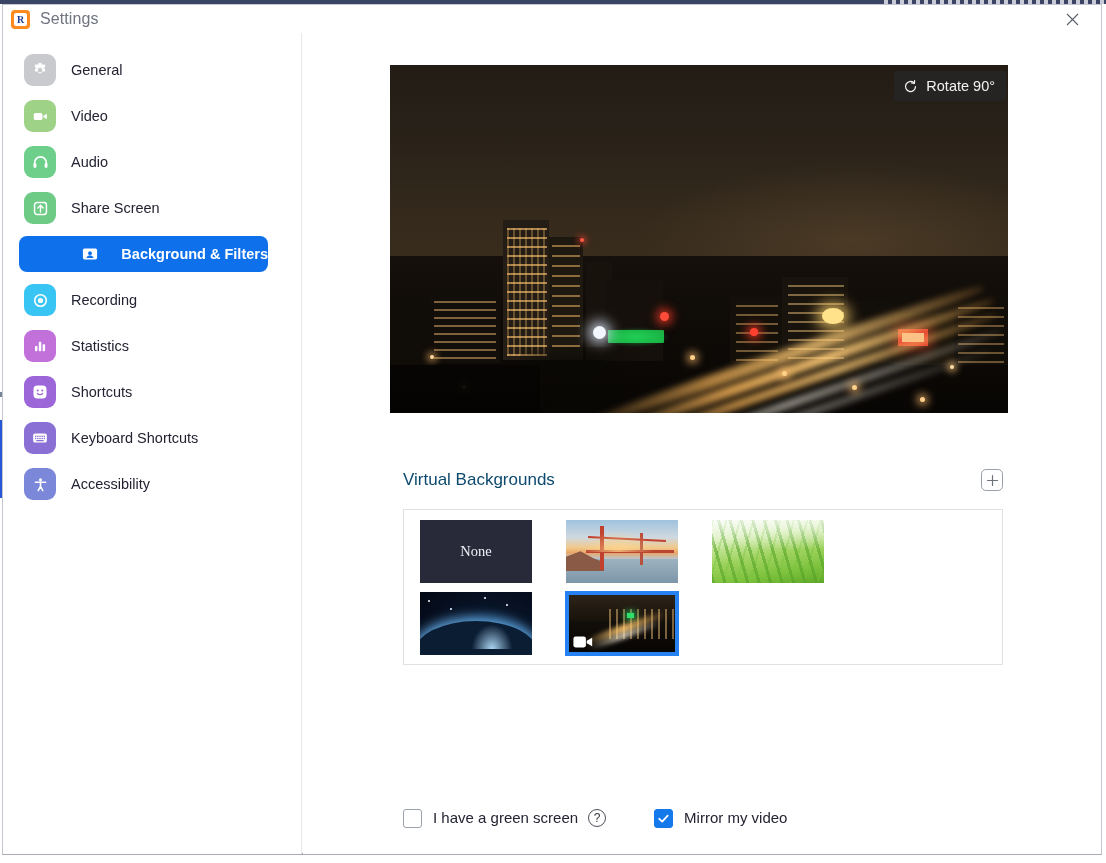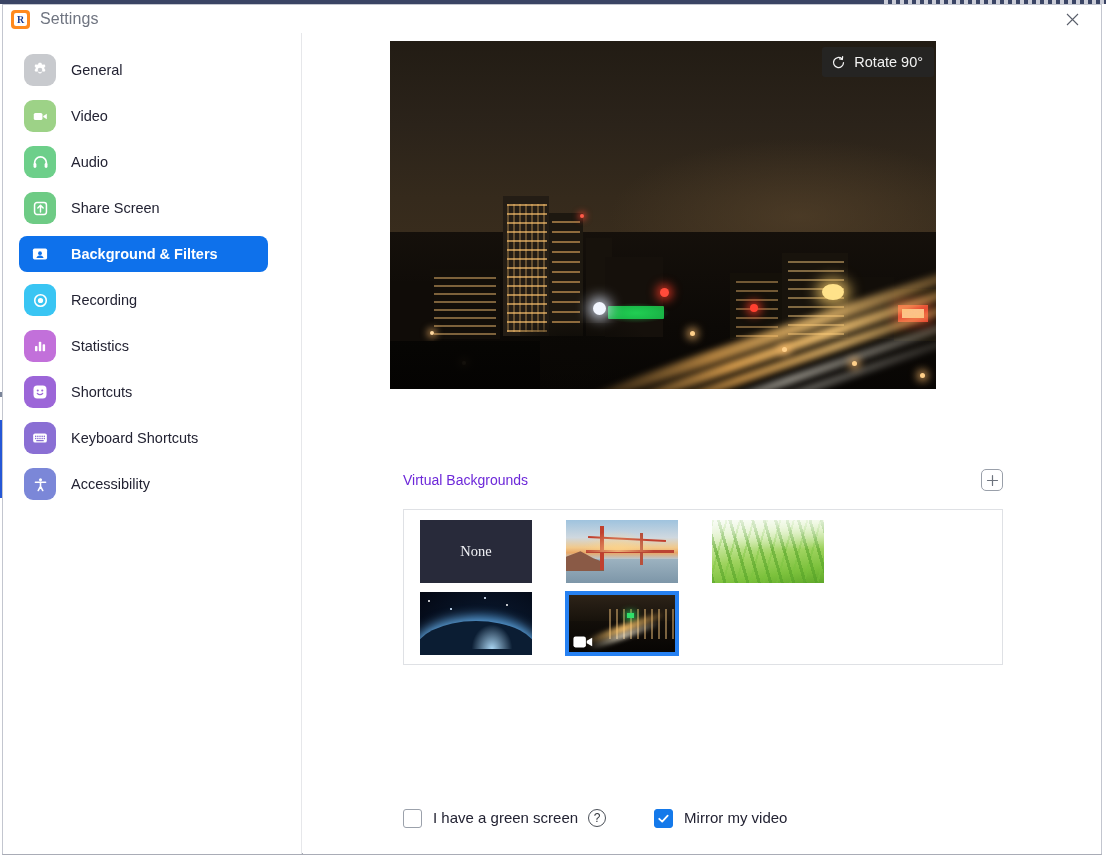--- a/index.html
+++ b/index.html
@@ -133,20 +133,21 @@
     display: flex;
     align-items: center;
     height: 36px;
     margin: 6px 33px 10px 16px;
     border-radius: 8px;
     padding-left: 5px;
     cursor: default;
   }
   .nav-item.active {
     background: #0e71eb;
+    justify-content: flex-end;
   }
   .nav-icon {
     width: 32px; height: 32px;
     border-radius: 9px;
     flex: none;
     display: flex; align-items: center; justify-content: center;
     color: #ffffff;
   }
   .nav-label {
     margin-left: 15px;
@@ -172,22 +173,22 @@
   .ic-stats     { background: #c270da; }
   .ic-feedback  { background: #9c66d8; }
   .ic-keyboard  { background: #8a6fd4; }
   .ic-access    { background: #7b87d8; }
 
   .glyph { display:block; }
 
   
   .preview {
     position: absolute;
-    left: 87px; top: 8px;
-    width: 546px; height: 348px;
+    left: 87px; top: 32px;
+    width: 618px; height: 348px;
     overflow: hidden;
     background: #0a0806;
   }
   .sky {
     position: absolute; left:0; top:0; width:100%; height:60%;
     background: linear-gradient(180deg,#221c14 0%, #2b231a 40%, #352a1c 75%, #3a2d1d 100%);
   }
   .sky-glow {
     position:absolute; left:40%; top:28%; width:70%; height:45%;
     background: radial-gradient(ellipse at center, rgba(90,70,45,0.55) 0%, rgba(60,48,30,0.0) 70%);
@@ -224,22 +225,22 @@
   .rotate-btn .rot-ic { margin-right: 8px; display:flex; }
 
   
   .vb-header {
     position: absolute;
     left: 100px; top: 436px;
     width: 600px;
     display: flex; align-items: center; justify-content: space-between;
   }
   .vb-title {
-    font-size: 14px;
-    color: #6d28d9;
+    font-size: 17px;
+    color: #0c4a6e;
   }
   .vb-add {
     width: 22px; height: 22px;
     border: 1px solid #9aa0aa;
     border-radius: 5px;
     display: flex; align-items: center; justify-content: center;
     color: #6d737d;
     font-size: 16px;
     line-height: 1;
     cursor: default;

